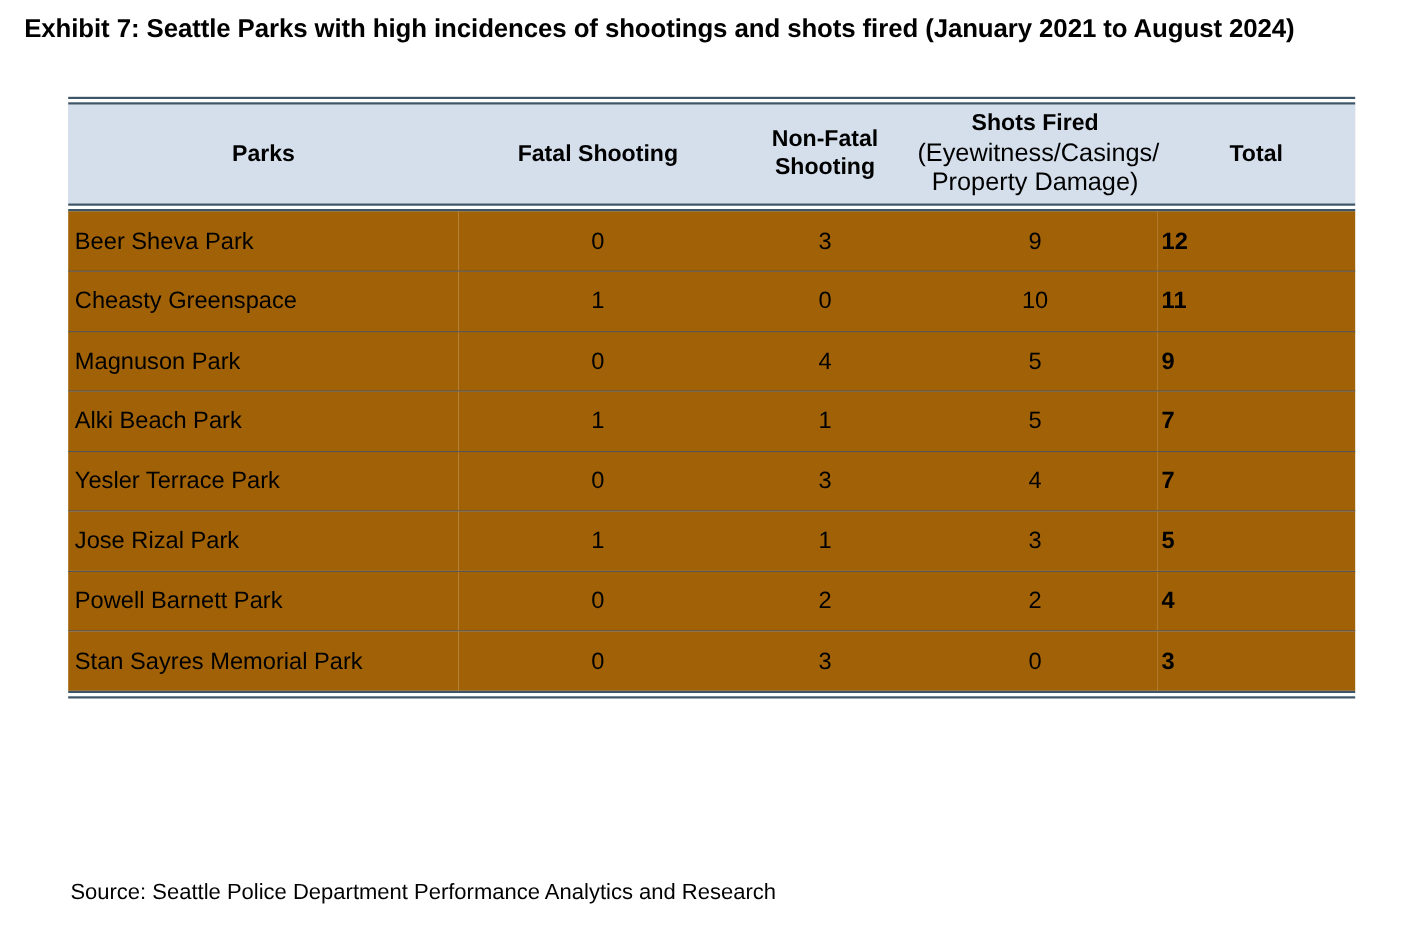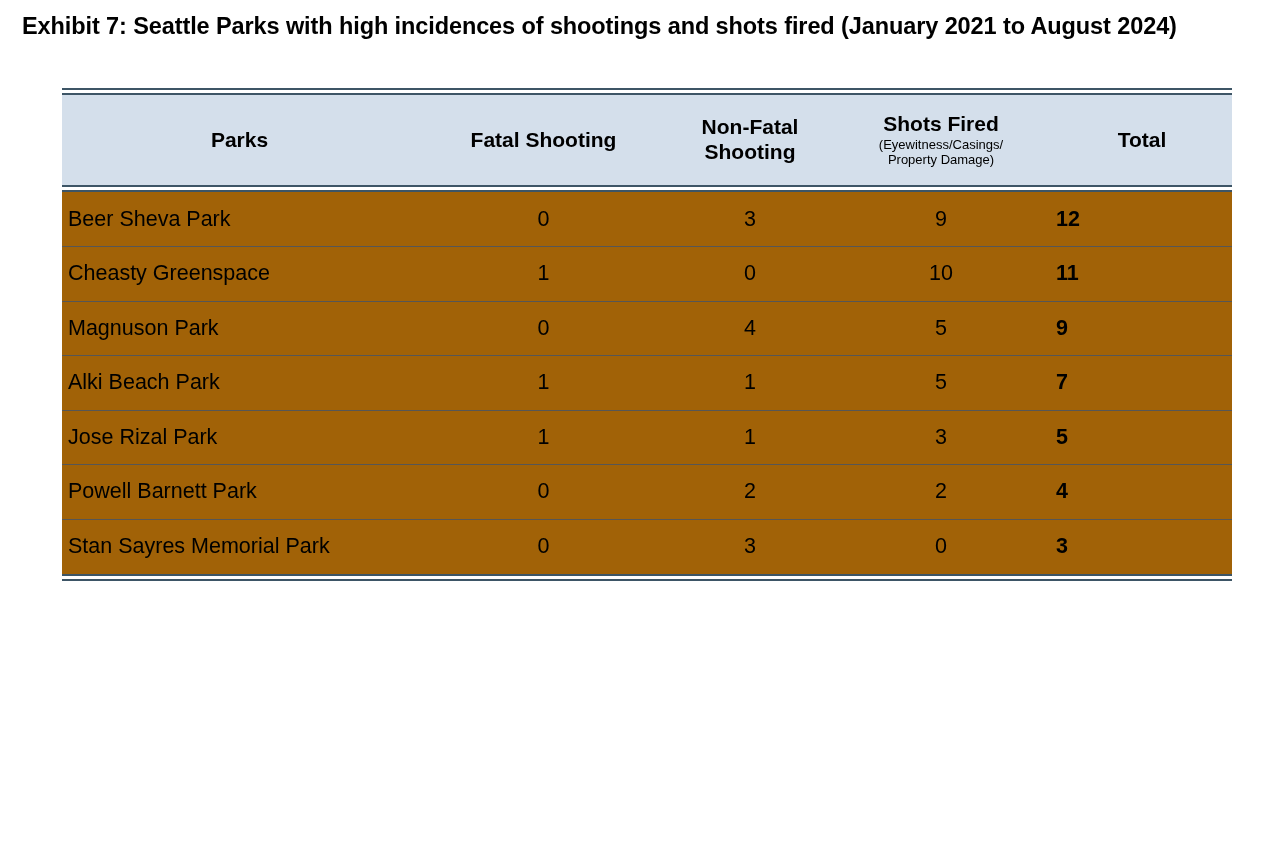--- a/index.html
+++ b/index.html
@@ -81,21 +81,21 @@
     text-align: center;
     vertical-align: middle;
     height: 90px;
     padding: 2px 4px;
     line-height: 1.18;
     color: #000000;
   }
   thead th .hdr-main   { display: block; font-weight: bold; }
   thead th .hdr-sub    {
     display: block;
-    font-size: 13px;
+    font-size: 23px;
     font-weight: normal;
     line-height: 1.2;
   }
 
   
   tbody td {
     height: 54.5px;
     font-size: 21.5px;
     font-weight: normal;
     color: #000000;
@@ -202,20 +202,27 @@
             <td class="total-cell">9</td>
           </tr>
           <tr>
             <td class="park-name">Alki Beach Park</td>
             <td class="num">1</td>
             <td class="num">1</td>
             <td class="num">5</td>
             <td class="total-cell">7</td>
           </tr>
           <tr>
+            <td class="park-name">Yesler Terrace Park</td>
+            <td class="num">0</td>
+            <td class="num">3</td>
+            <td class="num">4</td>
+            <td class="total-cell">7</td>
+          </tr>
+          <tr>
             <td class="park-name">Jose Rizal Park</td>
             <td class="num">1</td>
             <td class="num">1</td>
             <td class="num">3</td>
             <td class="total-cell">5</td>
           </tr>
           <tr>
             <td class="park-name">Powell Barnett Park</td>
             <td class="num">0</td>
             <td class="num">2</td>
@@ -229,14 +236,15 @@
             <td class="num">0</td>
             <td class="total-cell">3</td>
           </tr>
         </tbody>
     </table>
 
     <div class="rule-double"></div>
 
   </div>
 
+  <div id="source-note">Source: Seattle Police Department Performance Analytics and Research</div>
 
 </div>
 
 </body></html>

